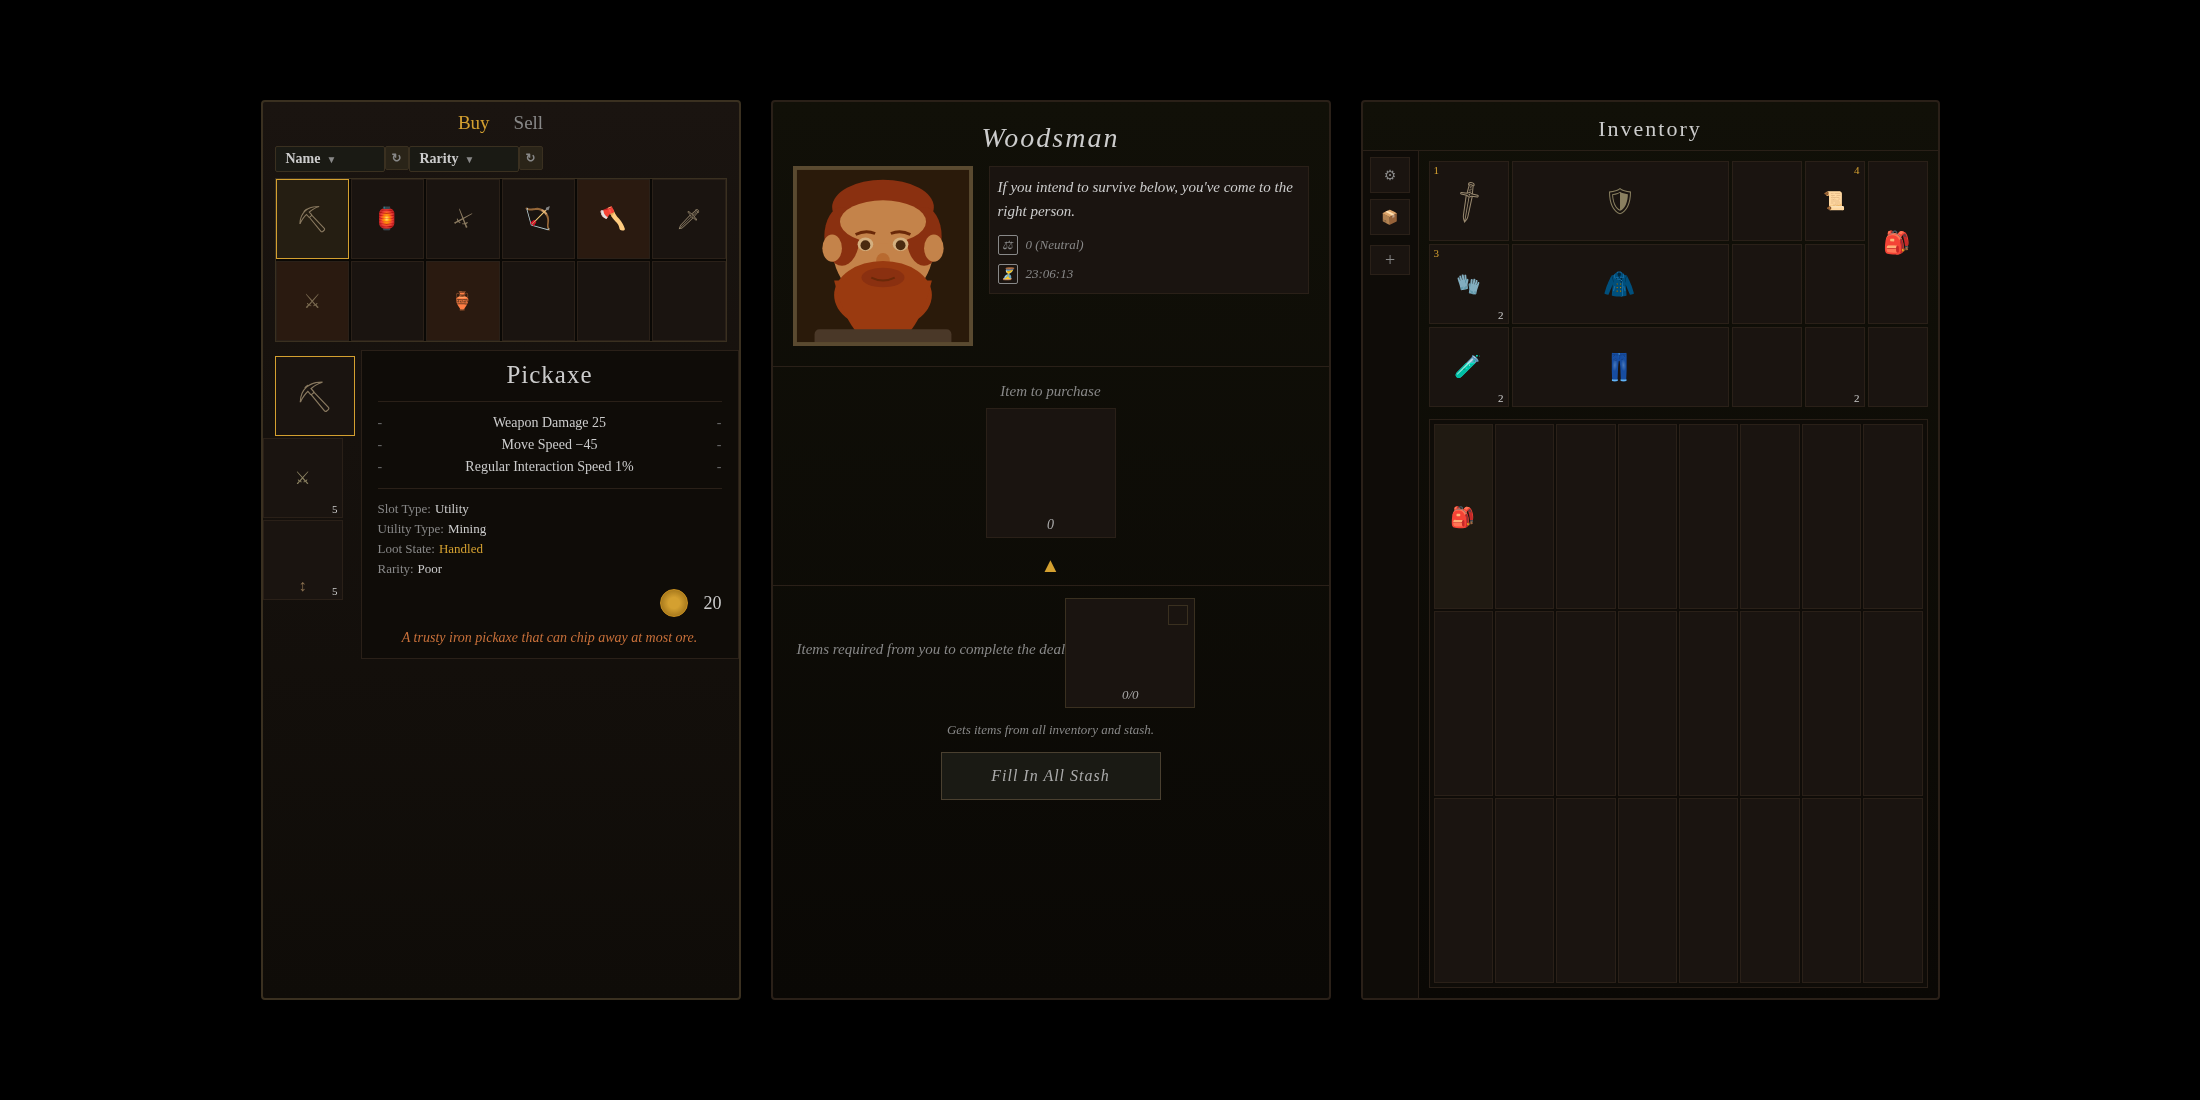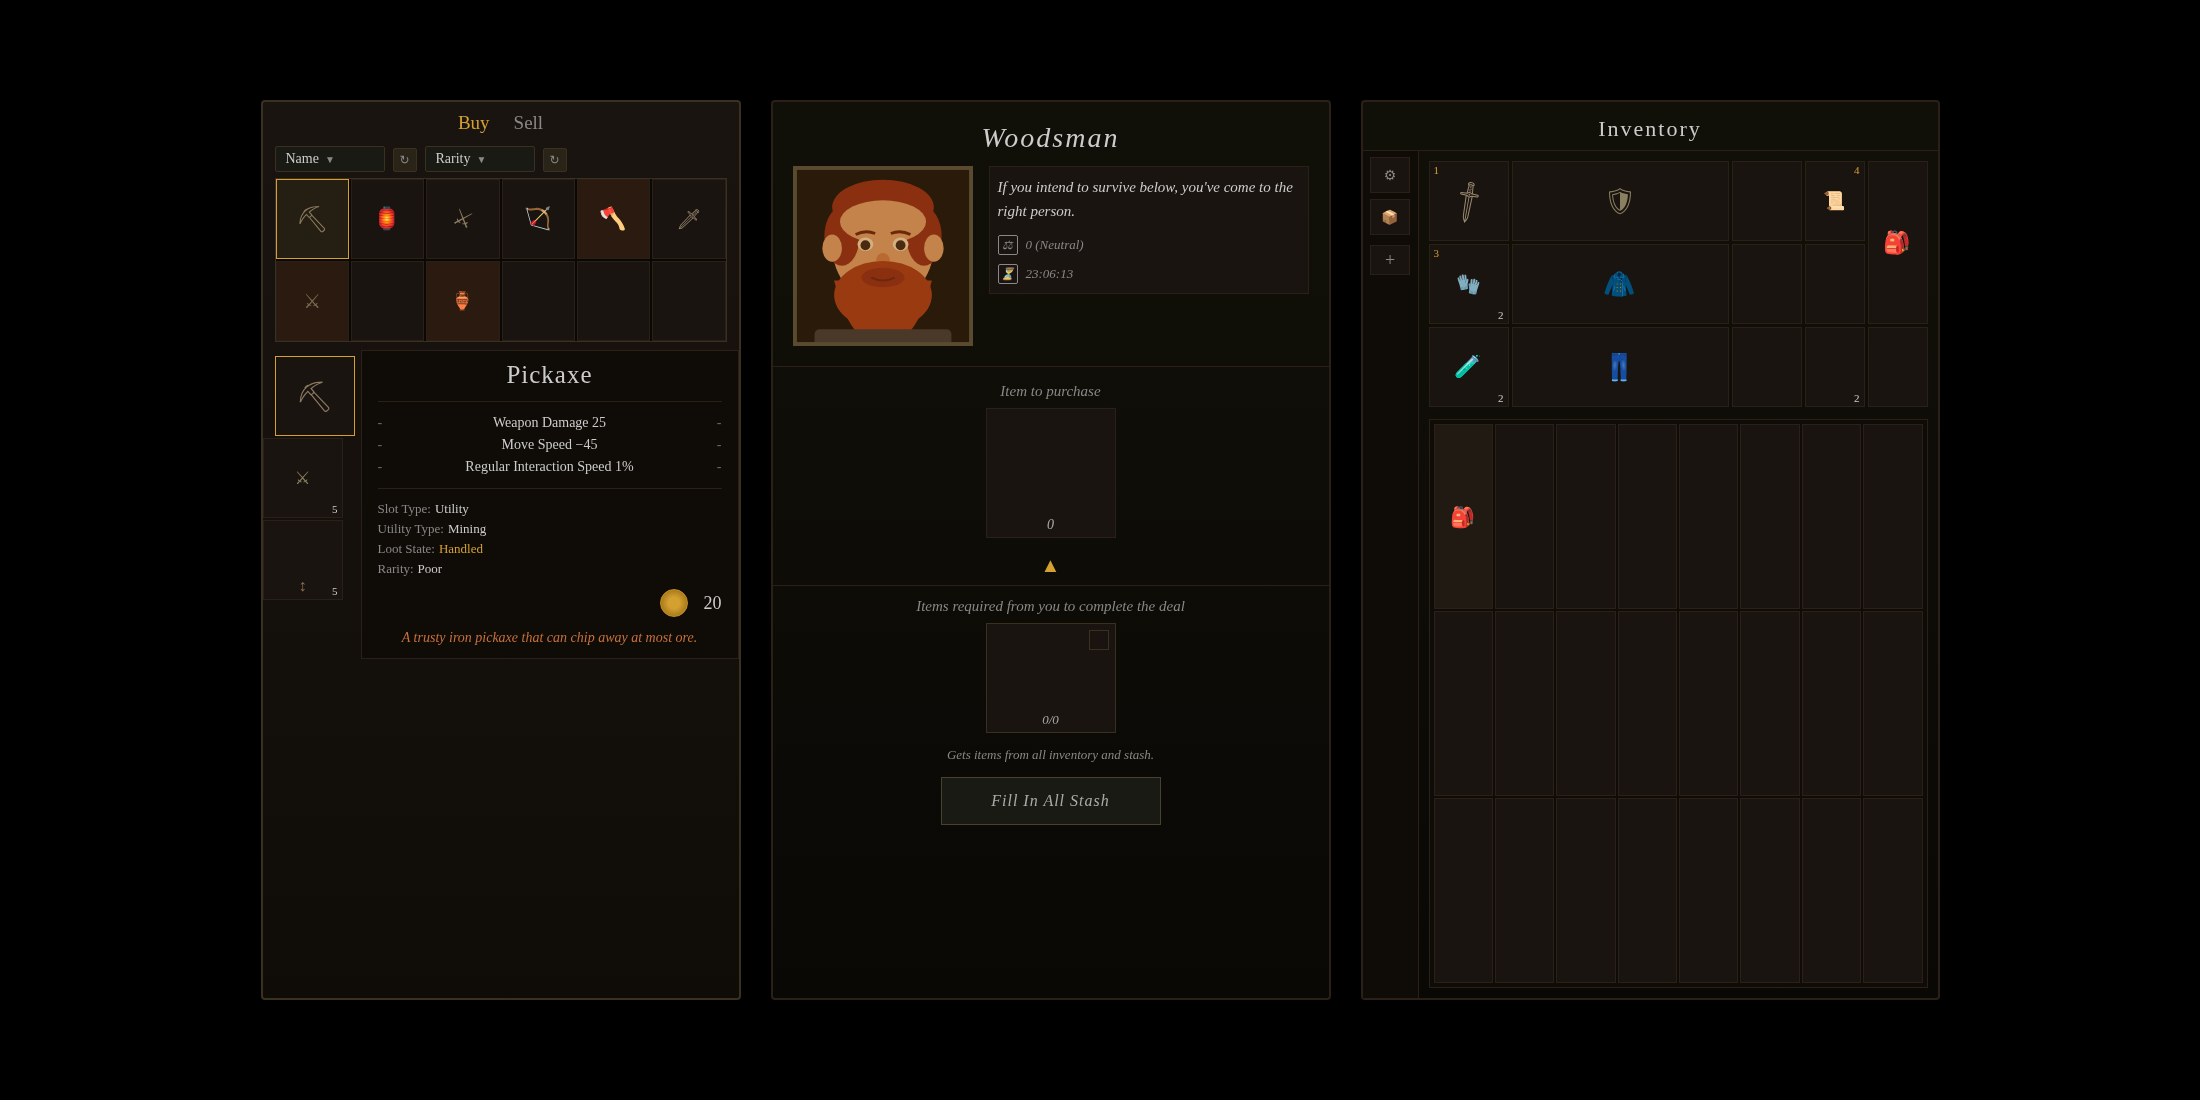--- a/index.html
+++ b/index.html
@@ -84,24 +84,24 @@
     .buy-sell-btn {
       font-size: 19px;
       cursor: pointer;
     }
 
     .buy-sell-btn.active { color: #d4a030; }
     .buy-sell-btn.inactive { color: #888; }
 
     .filter-row {
       display: flex;
-      align-items: flex-end;
-      gap: 8px;
+      align-items: flex-start;
       padding: 6px 12px;
       width: 100%;
+      font-weight: bold;
     }
 
     .refresh-btn {
       width: 24px;
       height: 24px;
       background: #2a2418;
       border: 1px solid #3a3020;
       border-radius: 2px;
       display: flex;
       align-items: center;
@@ -370,21 +370,21 @@
     .warning-triangle {
       color: #d4a030;
       font-size: 20px;
       margin: 6px 0;
     }
 
     .required-section {
       width: 100%;
       padding: 8px 24px;
       display: flex;
-      flex-direction: column;
+      flex-direction: row;
       align-items: center;
     }
 
     .required-slot {
       width: 130px;
       height: 110px;
       background: #1a1410;
       border: 1px solid #3a3020;
       position: relative;
       display: flex;

